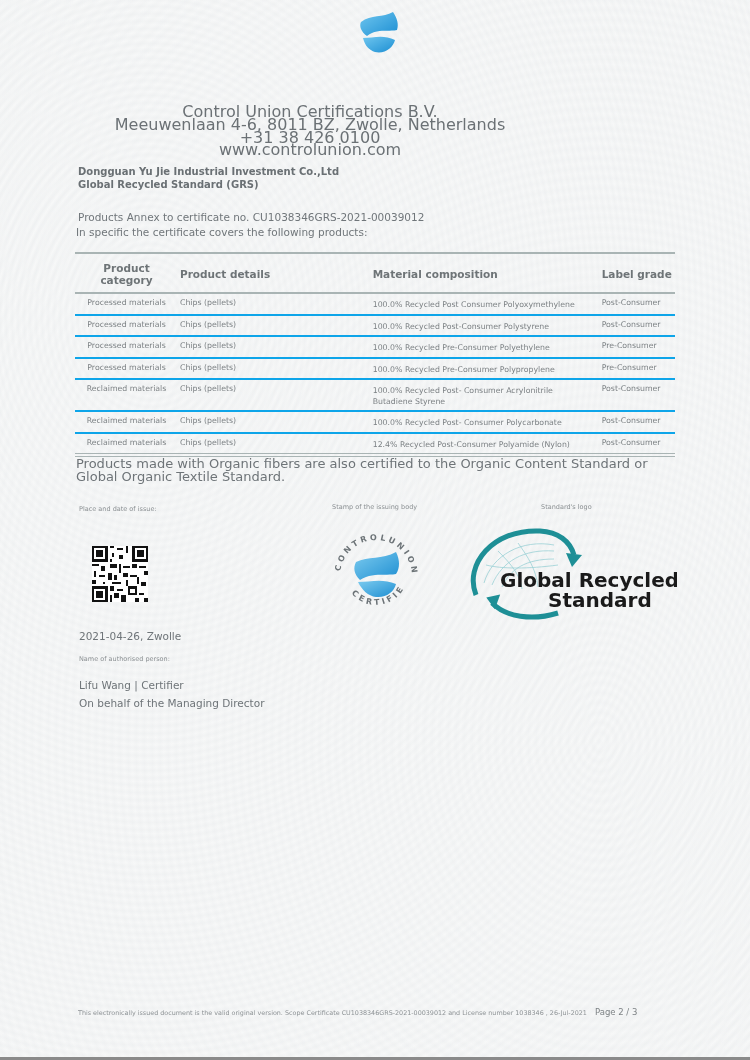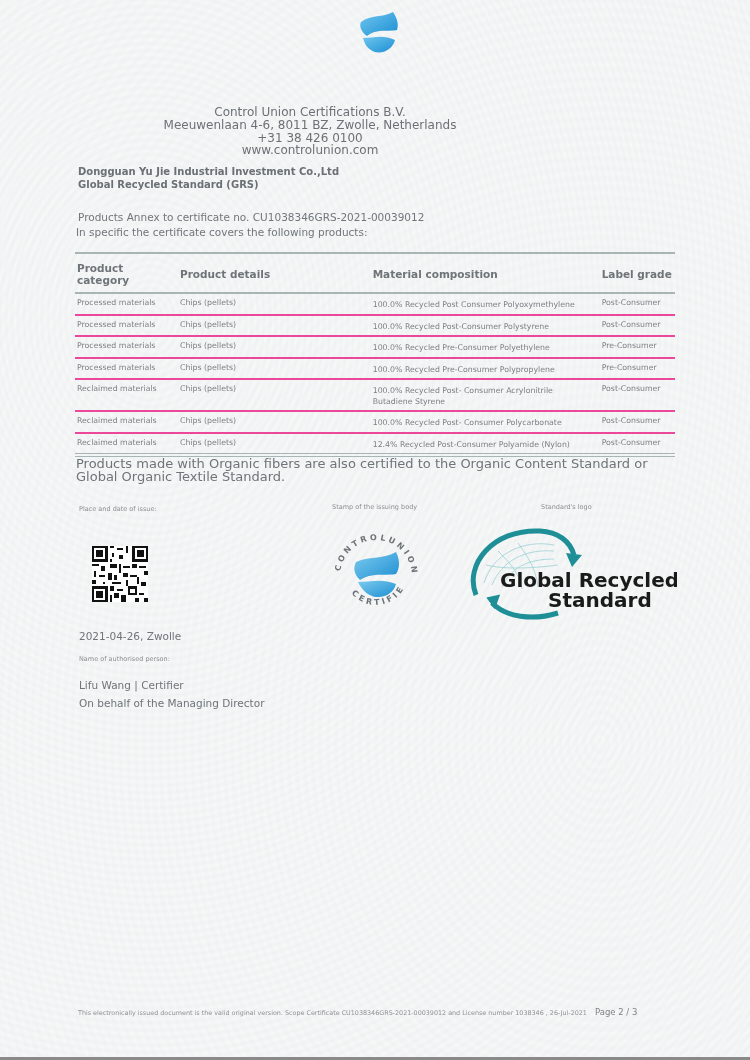--- a/index.html
+++ b/index.html
@@ -7,33 +7,33 @@
     width: 750px; height: 1060px; position: relative; overflow: hidden;
     background-color: #f7f8f8;
     background-image:
       repeating-radial-gradient(ellipse at 20% 30%, rgba(200,205,210,0.10) 0px, rgba(255,255,255,0) 3px, rgba(200,205,210,0.10) 6px),
       repeating-radial-gradient(ellipse at 80% 70%, rgba(200,205,210,0.08) 0px, rgba(255,255,255,0) 4px, rgba(200,205,210,0.08) 8px);
     font-family: "DejaVu Sans", "Liberation Sans", sans-serif;
     color: #6e7377;
   }
   .abs { position: absolute; }
   .logo-top { left: 353px; top: 8px; width: 50px; height: 50px; }
-  .issuer { left: 0; width: 620px; top: 106px; text-align: center; font-size: 12px; line-height: 12.8px; color: #6b7175; }
+  .issuer { left: 0; width: 620px; top: 106px; text-align: center; font-size: 16px; line-height: 12.8px; color: #6b7175; }
   .client { left: 78px; top: 166px; font-size: 10px; line-height: 12.5px; font-weight: bold; color: #6a7074; }
   .annex { left: 78px; top: 210px; font-size: 10.5px; line-height: 14.5px; color: #70767a; }
   .annex .l2 { margin-left: -2px; }
 
   .table-wrap { left: 75px; top: 252px; width: 600px; }
   table { border-collapse: collapse; width: 600px; }
   thead tr { border-top: 2px solid #a9b4b4; border-bottom: 2px solid #a9b4b4; }
   th { text-align: left; font-size: 10.5px; font-weight: bold; color: #6e7477; padding: 8px 2px 6px 2px; }
   td { font-size: 7.8px; color: #7c8184; padding: 4px 2px 3px 2px; vertical-align: top; line-height: 10.5px; }
-  tbody tr { border-bottom: 2px solid #ec4899; }
+  tbody tr { border-bottom: 2px solid #0ea5e9; }
   tbody tr.last { border-bottom: 4px double #a9b4b4; }
-  .c1 { width: 106px; }
+  .c1 { width: 106px; text-align: center; }
   .c2 { width: 210px; }
   .c3 { width: 208px; }
   .c4 { width: 76px; }
   td.c3 { padding-top: 6px; }
 
   .organic { left: 76px; top: 458px; width: 600px; font-size: 13px; line-height: 12.5px; color: #6e7478; }
   .small-label { font-size: 6.5px; color: #8b9093; }
   .lbl-place { left: 79px; top: 505px; }
   .lbl-stamp { left: 332px; top: 503px; }
   .lbl-std { left: 541px; top: 503px; }

